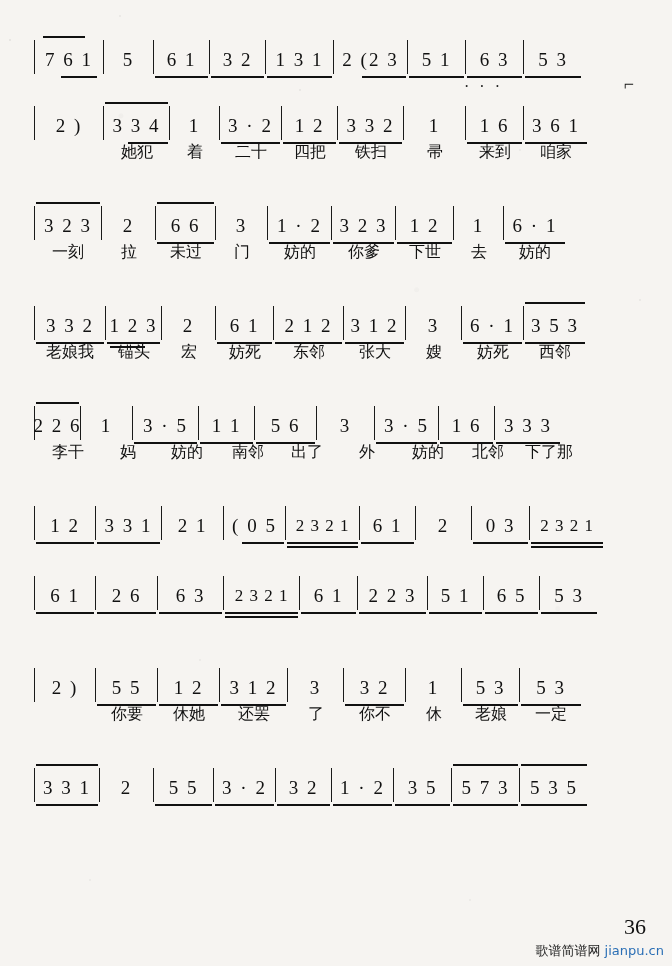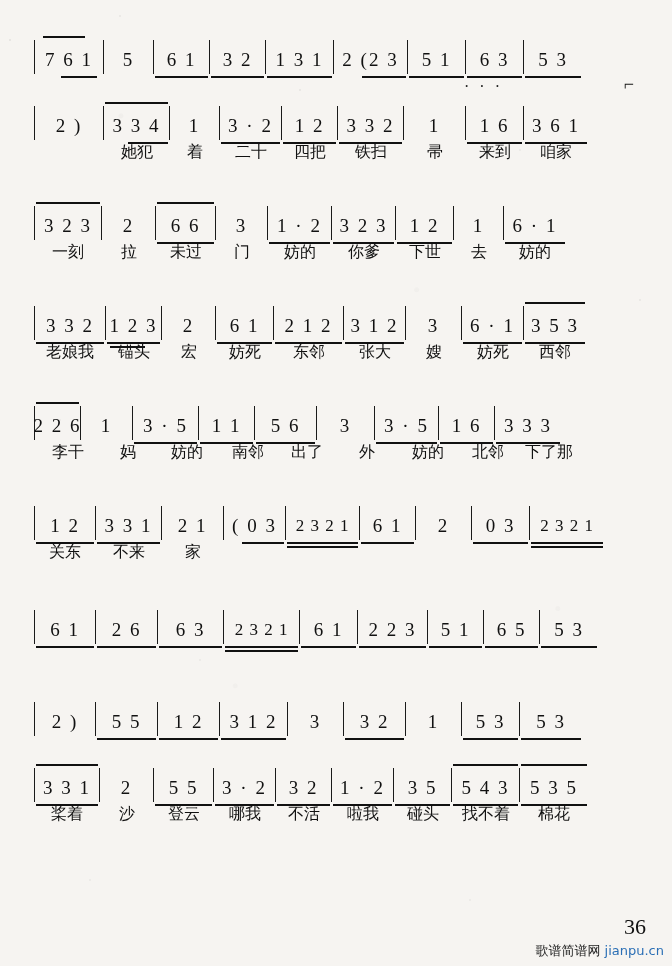--- a/index.html
+++ b/index.html
@@ -415,21 +415,21 @@
           <span class="beam below"></span>
         </div>
         <div class="cell" style="width:66px">
           <span class="nums">3 3 1</span>
           <span class="beam below"></span>
         </div>
         <div class="cell" style="width:62px">
           <span class="nums">2 1</span>
         </div>
         <div class="cell" style="width:62px">
-          <span class="nums">( 0 3</span>
+          <span class="nums">( 0 5</span>
           <span class="beam below" style="left:18px;"></span>
         </div>
         <div class="cell" style="width:74px">
           <span class="nums small">2 3 2 1</span>
           <span class="beam below"></span>
           <span class="beam below2"></span>
         </div>
         <div class="cell" style="width:56px">
           <span class="nums">6 1</span>
           <span class="beam below"></span>
@@ -440,31 +440,20 @@
         <div class="cell" style="width:58px">
           <span class="nums">0 3</span>
           <span class="beam below"></span>
         </div>
         <div class="cell nobar" style="width:74px">
           <span class="nums small">2 3 2 1</span>
           <span class="beam below"></span>
           <span class="beam below2"></span>
         </div>
       </div>
-      <div class="lyr-row">
-        <div class="lyr-cell" style="width:62px">关东</div>
-        <div class="lyr-cell" style="width:66px">不来</div>
-        <div class="lyr-cell" style="width:62px">家</div>
-        <div class="lyr-cell" style="width:62px"></div>
-        <div class="lyr-cell" style="width:74px"></div>
-        <div class="lyr-cell" style="width:56px"></div>
-        <div class="lyr-cell" style="width:56px"></div>
-        <div class="lyr-cell" style="width:58px"></div>
-        <div class="lyr-cell" style="width:74px"></div>
-      </div>
     </div>
 
     <div class="system" style="margin-top:30px;">
       <div class="notes-row">
         <div class="cell firstbar" style="width:62px">
           <span class="nums">6 1</span>
           <span class="beam below"></span>
         </div>
         <div class="cell" style="width:62px">
           <span class="nums">2 6</span>
@@ -531,20 +520,31 @@
         </div>
         <div class="cell" style="width:58px">
           <span class="nums">5 3</span>
           <span class="beam below"></span>
         </div>
         <div class="cell nobar" style="width:62px">
           <span class="nums">5 3</span>
           <span class="beam below"></span>
         </div>
       </div>
+      <div class="lyr-row">
+        <div class="lyr-cell" style="width:62px"></div>
+        <div class="lyr-cell" style="width:62px">你要</div>
+        <div class="lyr-cell" style="width:62px">休她</div>
+        <div class="lyr-cell" style="width:68px">还罢</div>
+        <div class="lyr-cell" style="width:56px">了</div>
+        <div class="lyr-cell" style="width:62px">你不</div>
+        <div class="lyr-cell" style="width:56px">休</div>
+        <div class="lyr-cell" style="width:58px">老娘</div>
+        <div class="lyr-cell" style="width:62px">一定</div>
+      </div>
     </div>
 
     <div class="system" style="margin-top:26px;">
       <div class="notes-row">
         <div class="cell firstbar" style="width:66px">
           <span class="nums">3 3 1</span>
           <span class="beam above"></span>
           <span class="beam below"></span>
         </div>
         <div class="cell" style="width:54px">
@@ -564,40 +564,29 @@
         </div>
         <div class="cell" style="width:62px">
           <span class="nums">1 · 2</span>
           <span class="beam below"></span>
         </div>
         <div class="cell" style="width:58px">
           <span class="nums">3 5</span>
           <span class="beam below"></span>
         </div>
         <div class="cell" style="width:68px">
-          <span class="nums">5 4 3</span>
+          <span class="nums">5 7 3</span>
           <span class="beam above"></span>
           <span class="beam below"></span>
         </div>
         <div class="cell nobar" style="width:68px">
           <span class="nums">5 3 5</span>
           <span class="beam above"></span>
           <span class="beam below"></span>
         </div>
-      </div>
-      <div class="lyr-row">
-        <div class="lyr-cell" style="width:66px">桨着</div>
-        <div class="lyr-cell" style="width:54px">沙</div>
-        <div class="lyr-cell" style="width:60px">登云</div>
-        <div class="lyr-cell" style="width:62px">哪我</div>
-        <div class="lyr-cell" style="width:56px">不活</div>
-        <div class="lyr-cell" style="width:62px">啦我</div>
-        <div class="lyr-cell" style="width:58px">碰头</div>
-        <div class="lyr-cell" style="width:68px">找不着</div>
-        <div class="lyr-cell" style="width:68px">棉花</div>
       </div>
     </div>
 
   </div>
 
   <div class="pagenum">36</div>
   <div class="sitemark">
     <span class="cn">歌谱简谱网</span>
     <span class="en">jianpu.cn</span>
   </div>

